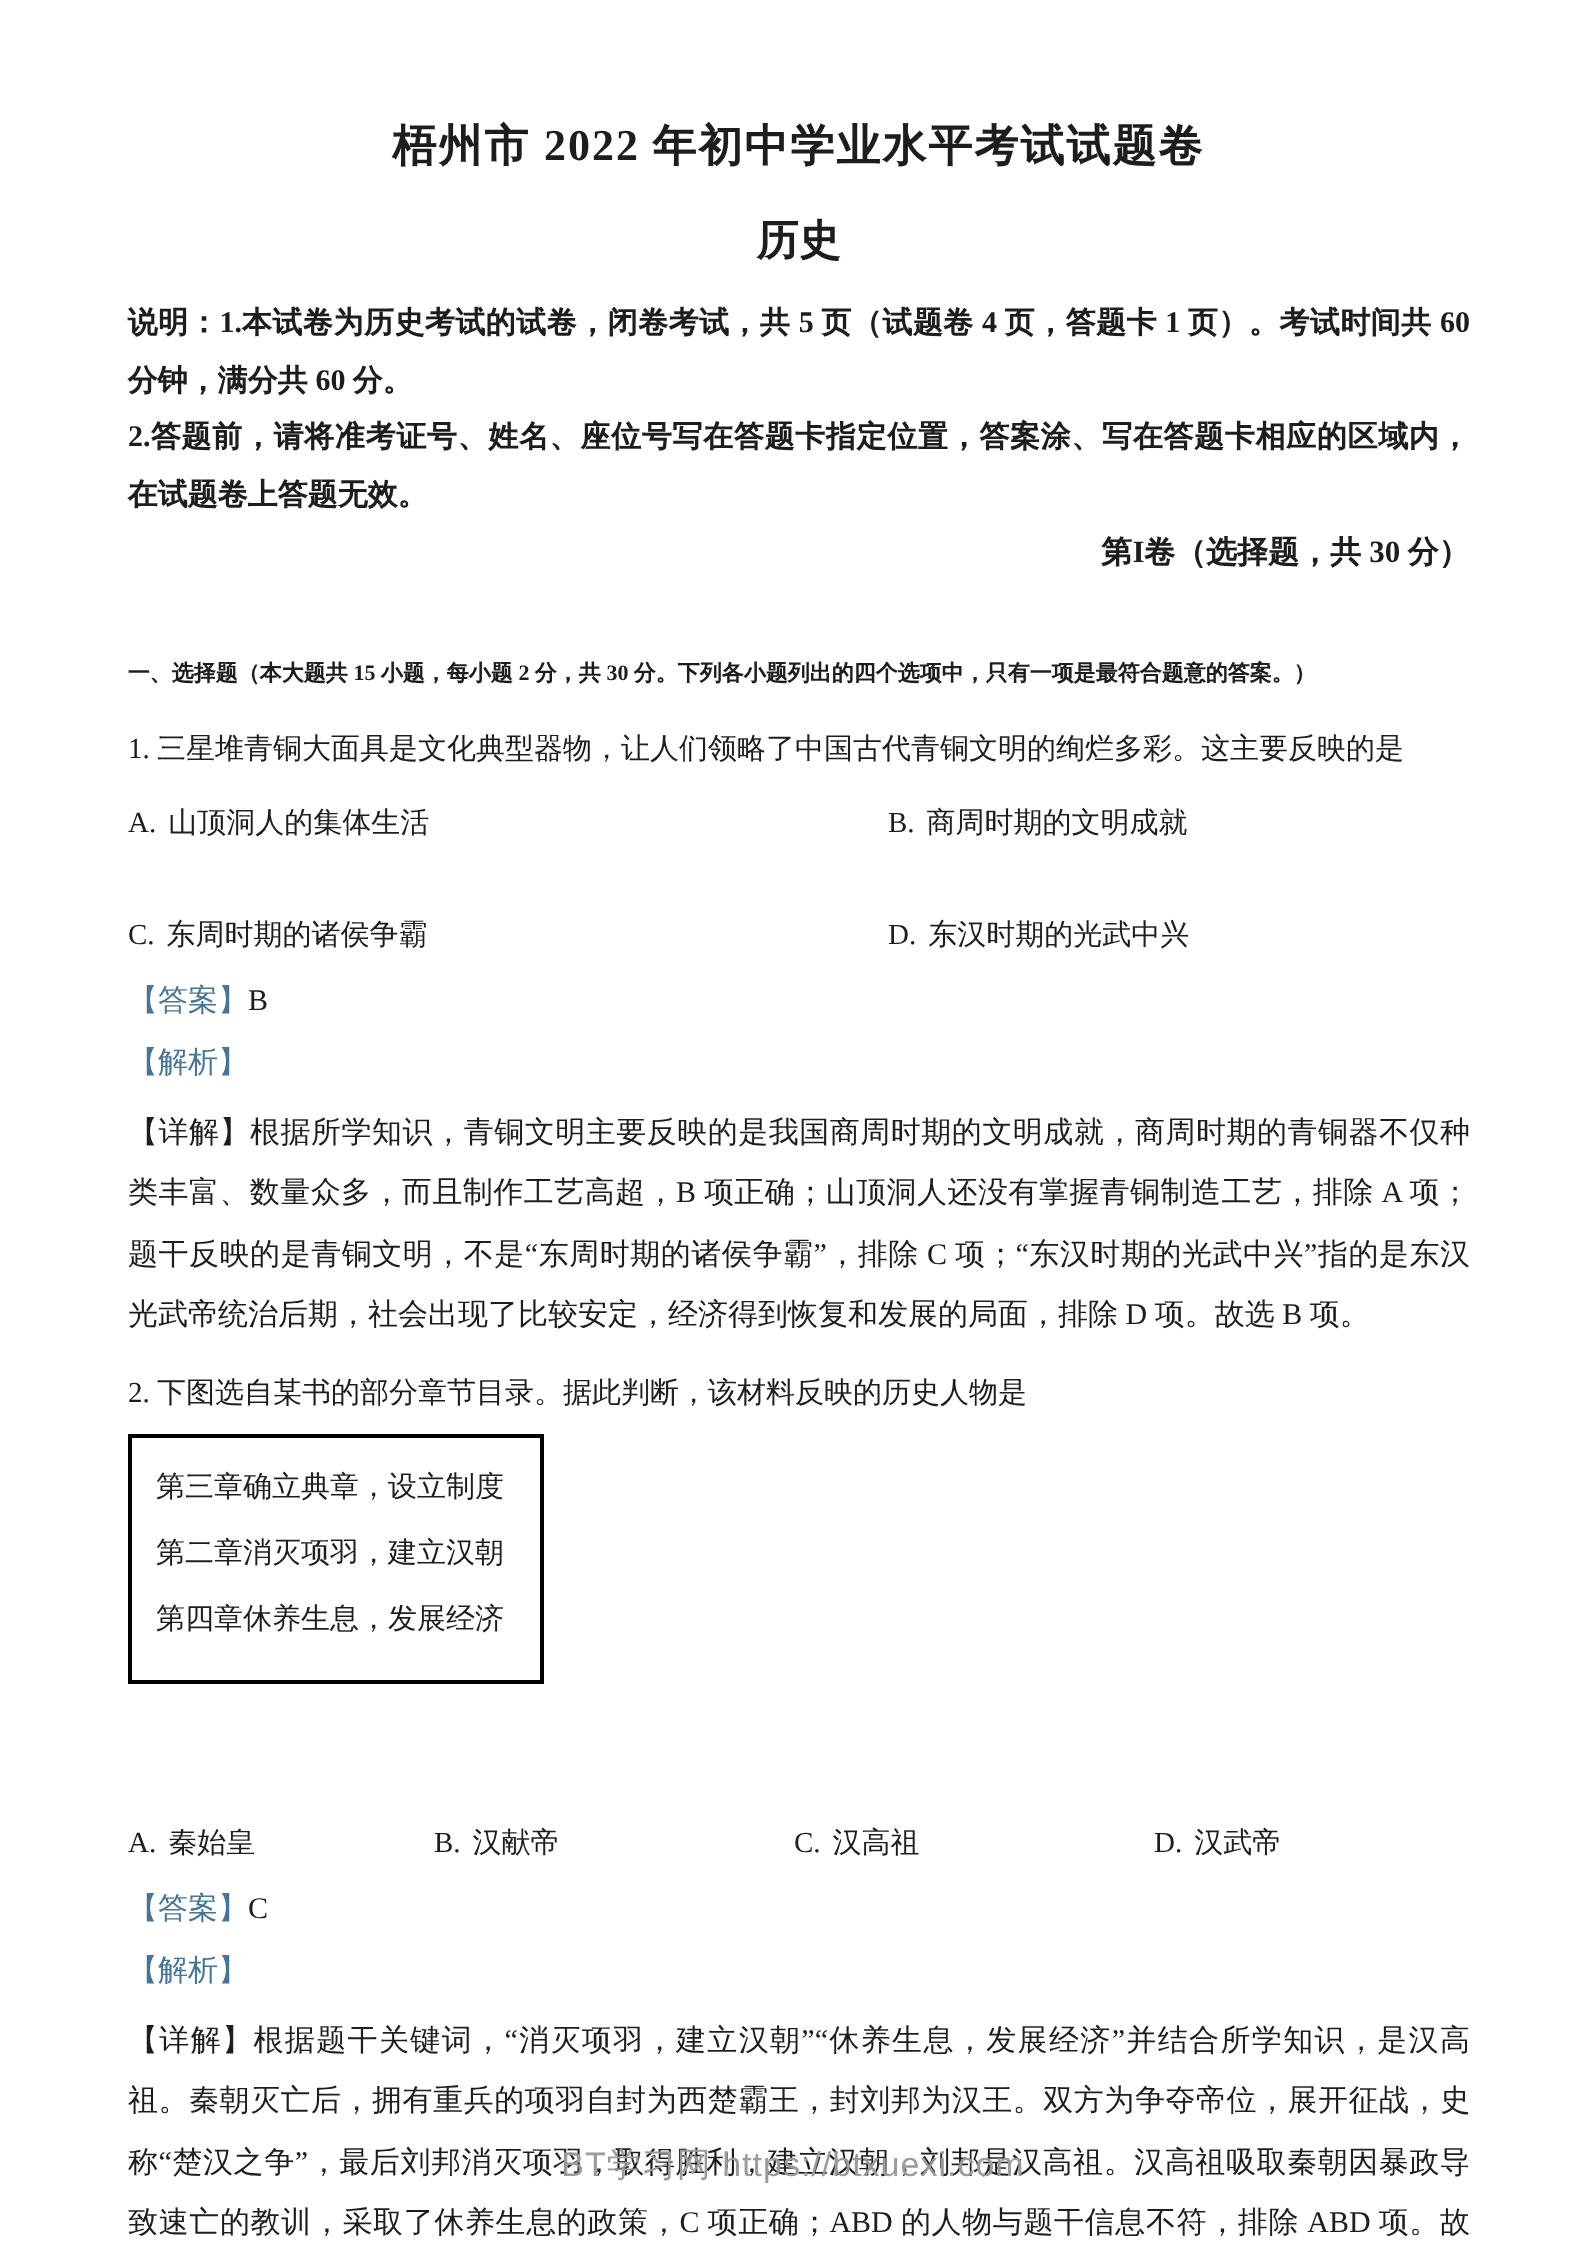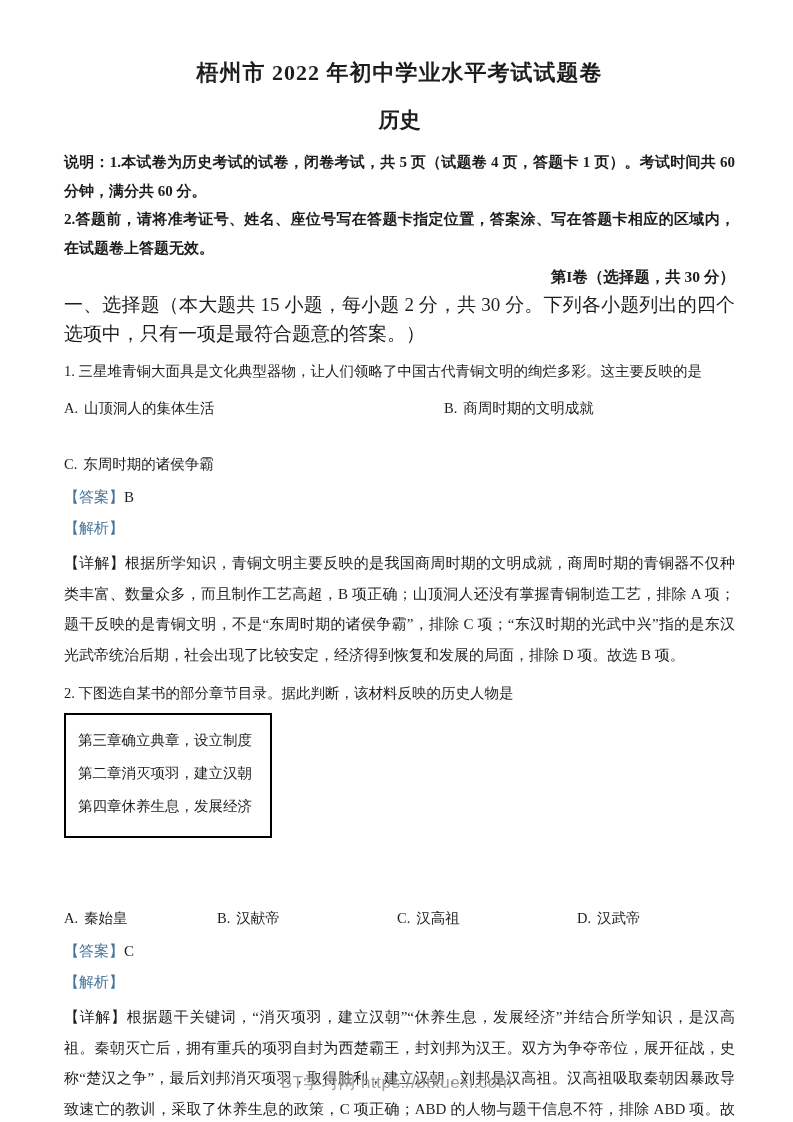--- a/index.html
+++ b/index.html
@@ -39,24 +39,25 @@
     text-align: justify;
   }
   .volume-heading {
     text-align: right;
     font-weight: bold;
     font-size: 15.5px;
     line-height: 28px;
     margin-top: 1px;
   }
   .part-heading {
-    font-weight: normal;
-    font-size: 19px;
+    font-weight: bold;
+    font-size: 11px;
     line-height: 28.5px;
     text-align: justify;
+    margin-top: 32px;
   }
   .stem {
     font-size: 14.5px;
     line-height: 21px;
     margin-top: 13px;
     text-align: justify;
   }
   .options-2col {
     margin-top: 16px;
     display: grid;
@@ -140,20 +141,23 @@
       <div class="options-2col">
         <div>
           <span class="opt-key">A.</span><span>山顶洞人的集体生活</span>
         </div>
         <div>
           <span class="opt-key">B.</span><span>商周时期的文明成就</span>
         </div>
         <div>
           <span class="opt-key">C.</span><span>东周时期的诸侯争霸</span>
         </div>
+        <div>
+          <span class="opt-key">D.</span><span>东汉时期的光武中兴</span>
+        </div>
       </div>
       <div class="answer-line">
         <span class="blue-label">【答案】</span><span class="answer-letter">B</span>
       </div>
       <div class="analysis-line">
         <span class="blue-label">【解析】</span>
       </div>
       <div class="detail-para">
         <span>【详解】</span><span>根据所学知识，青铜文明主要反映的是我国商周时期的文明成就，商周时期的青铜器不仅种类丰富、数量众多，而且制作工艺高超，B 项正确；山顶洞人还没有掌握青铜制造工艺，排除 A 项；题干反映的是青铜文明，不是“东周时期的诸侯争霸”，排除 C 项；“东汉时期的光武中兴”指的是东汉光武帝统治后期，社会出现了比较安定，经济得到恢复和发展的局面，排除 D 项。故选 B 项。</span>
       </div>

